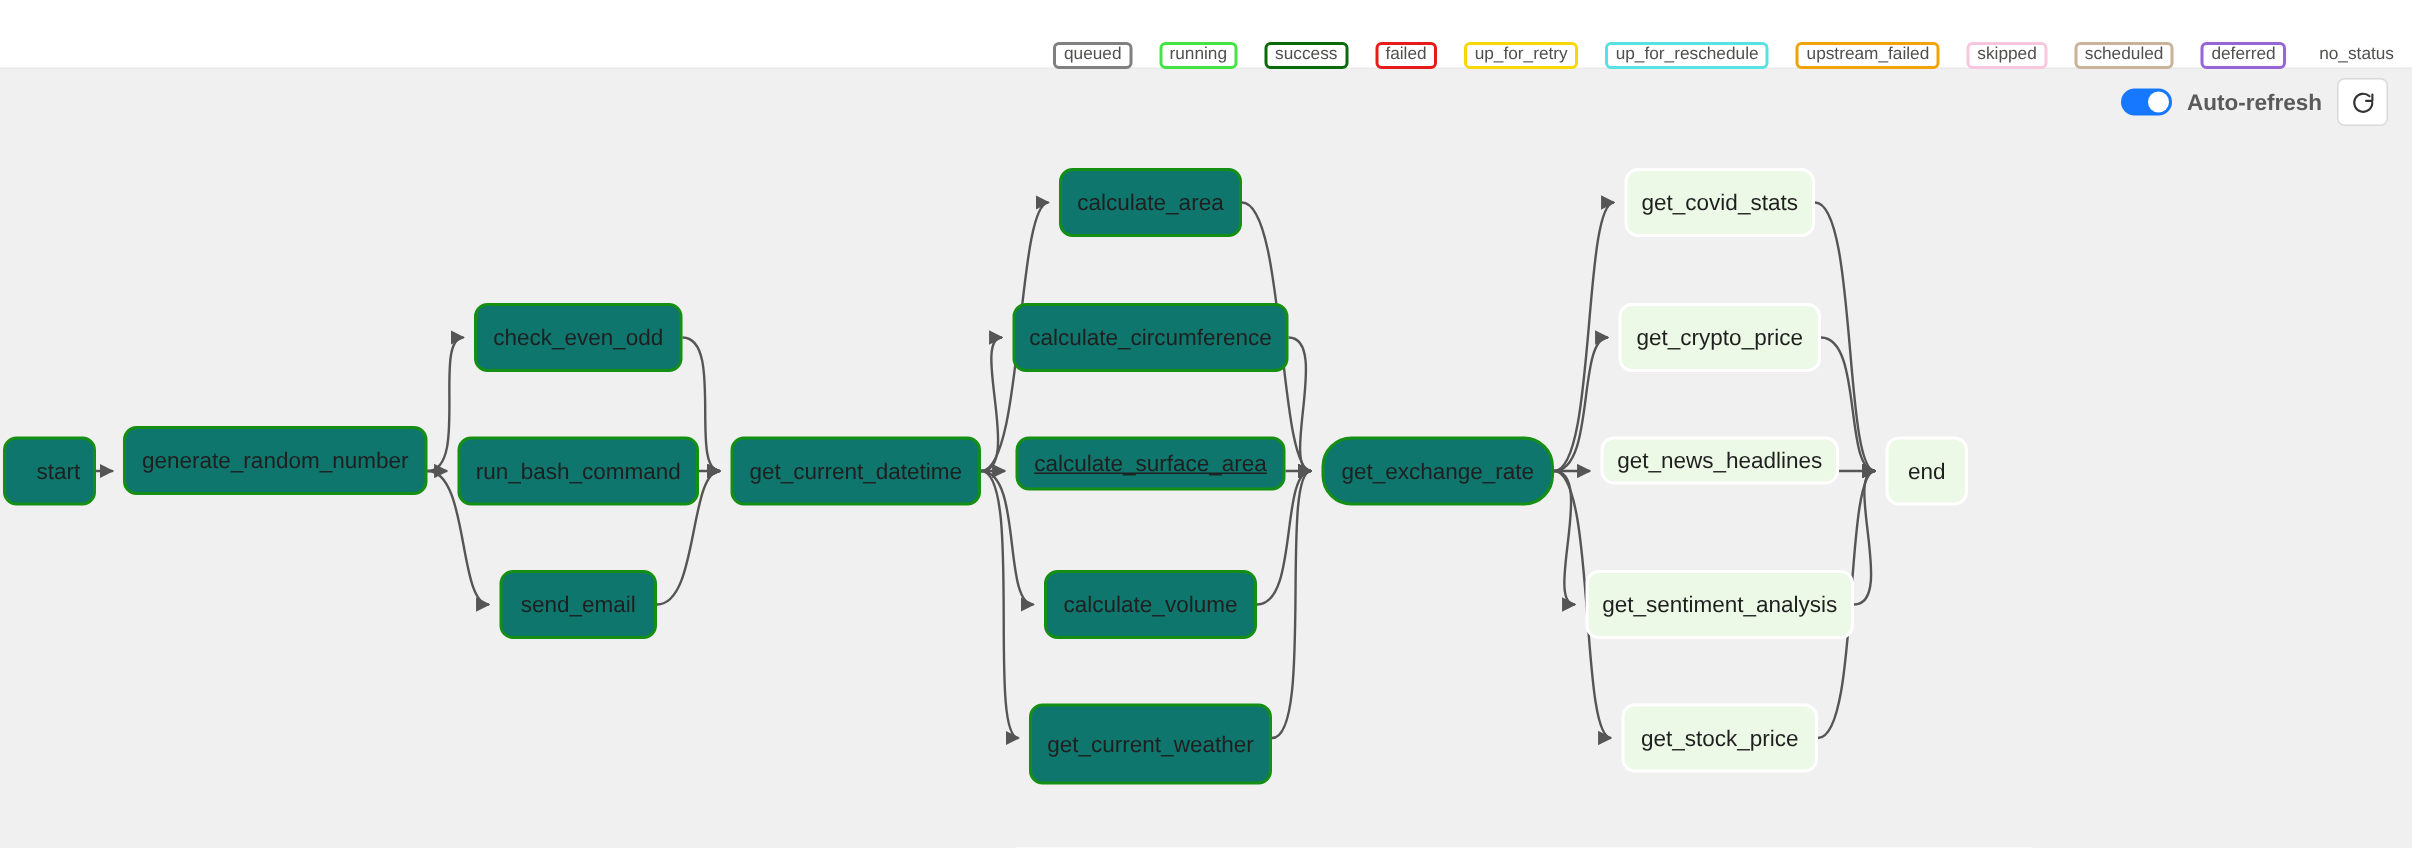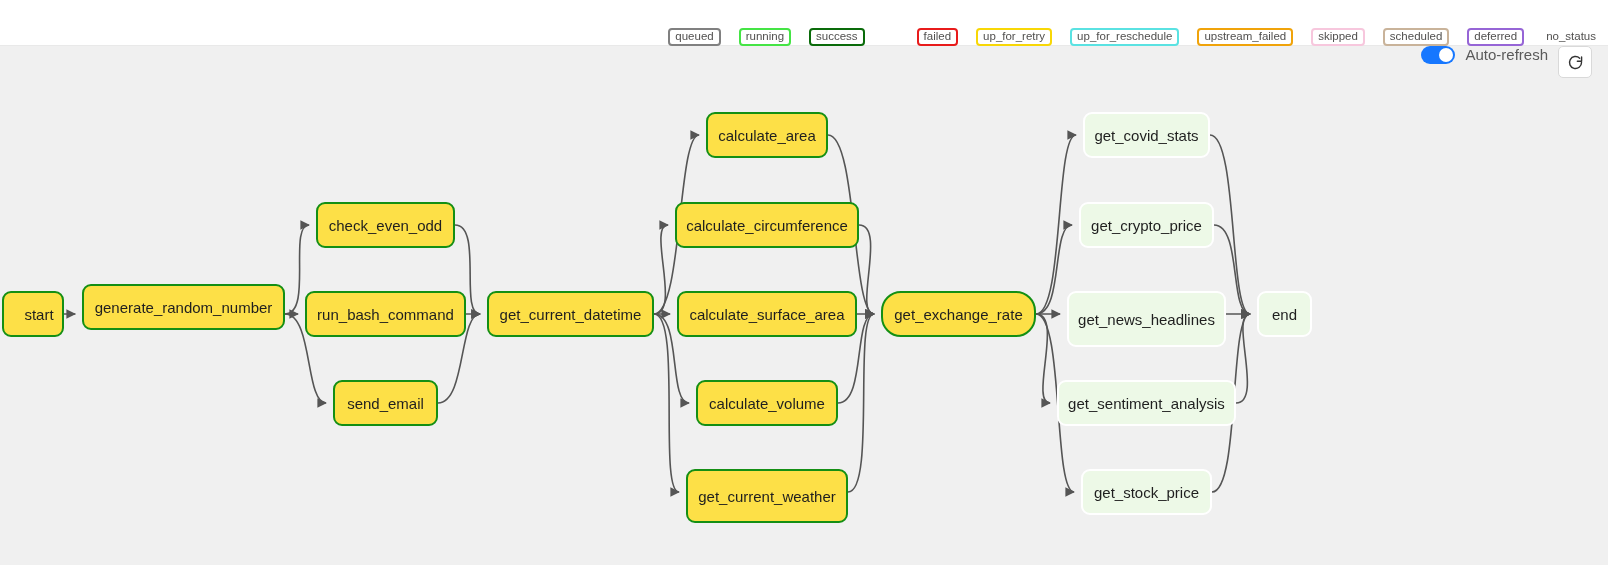--- a/index.html
+++ b/index.html
@@ -40,22 +40,23 @@
   #canvas {
     position: absolute; left: 0; top: 46px;
     width: 1608px; height: 519px;
     background: #f0f0f0;
     overflow: hidden;
   }
 
   
   #toolbar {
     position: absolute; right: 16px; top: 0px;
-    display: flex; align-items: flex-start; gap: 10px;
+    display: flex; align-items: center; gap: 10px;
     height: 44px;
+    font-weight: bold;
   }
   .toggle {
     position: relative;
     width: 34px; height: 18px;
     border-radius: 9px;
     background: #1677ff;
     flex: none;
     cursor: pointer;
   }
   .toggle .knob {
@@ -78,21 +79,21 @@
   #refresh-btn svg { display: block; }
 
   
   #graph { position: absolute; left: 0; top: 0; width: 1608px; height: 519px; }
   #edges { position: absolute; left: 0; top: 0; }
 
   .node {
     position: absolute;
     display: flex; align-items: center; justify-content: center;
     border-radius: 9px;
-    background: #fde047;
+    background: #0f766e;
     border: 2px solid #148f14;
     font-size: 15px;
     color: #1f1f1f;
     white-space: nowrap;
     cursor: pointer;
   }
   .node.soft {
     border-color: #ffffff;
     background: #edf9e7;
   }
@@ -100,21 +101,21 @@
 </head>
 <body>
 
 <div id="app">
 
   <div id="header">
     <div id="legend">
         <span class="chip" style="border-color: rgb(128, 128, 128);">queued</span>
         <span class="chip" style="border-color: rgb(69, 228, 69);">running</span>
         <span class="chip" style="border-color: rgb(10, 107, 10);">success</span>
-        <span class="chip" style="border-color: rgb(232, 27, 27); margin-left: 34px;">failed</span>
+        <span class="chip" style="border-color: rgb(232, 27, 27);">failed</span>
         <span class="chip" style="border-color: rgb(248, 215, 6);">up_for_retry</span>
         <span class="chip" style="border-color: rgb(90, 226, 226); margin-top: 48px;">up_for_reschedule</span>
         <span class="chip" style="border-color: rgb(240, 163, 10);">upstream_failed</span>
         <span class="chip" style="border-color: rgb(247, 199, 221);">skipped</span>
         <span class="chip" style="border-color: rgb(201, 179, 154);">scheduled</span>
         <span class="chip" style="border-color: rgb(150, 101, 214);">deferred</span>
         <span class="chip plain">no_status</span>
       </div>
   </div>
 
@@ -190,39 +191,39 @@
           </div>
           <div class="node" style="left: 487px; top: 245px; width: 167px; height: 46px;">
             <span>get_current_datetime</span>
           </div>
           <div class="node" style="left: 706px; top: 66px; width: 122px; height: 46px;">
             <span>calculate_area</span>
           </div>
           <div class="node" style="left: 675px; top: 156px; width: 184px; height: 46px;">
             <span>calculate_circumference</span>
           </div>
-          <div class="node" style="left: 677px; top: 245px; width: 180px; height: 46px;">
+          <div class="node" style="left: 677px; top: 245px; width: 180px; height: 36px; text-decoration: underline;">
             <span>calculate_surface_area</span>
           </div>
           <div class="node" style="left: 696px; top: 334px; width: 142px; height: 46px;">
             <span>calculate_volume</span>
           </div>
           <div class="node" style="left: 686px; top: 423px; width: 162px; height: 54px;">
             <span>get_current_weather</span>
           </div>
           <div class="node" style="left: 881px; top: 245px; width: 155px; height: 46px; border-radius: 20px;">
             <span>get_exchange_rate</span>
           </div>
           <div class="node soft" style="left: 1083px; top: 66px; width: 127px; height: 46px;">
             <span>get_covid_stats</span>
           </div>
           <div class="node soft" style="left: 1079px; top: 156px; width: 135px; height: 46px;">
             <span>get_crypto_price</span>
           </div>
-          <div class="node soft" style="left: 1067px; top: 245px; width: 159px; height: 56px;">
+          <div class="node soft" style="left: 1067px; top: 245px; width: 159px; height: 32px;">
             <span>get_news_headlines</span>
           </div>
           <div class="node soft" style="left: 1057px; top: 334px; width: 179px; height: 46px;">
             <span>get_sentiment_analysis</span>
           </div>
           <div class="node soft" style="left: 1081px; top: 423px; width: 131px; height: 46px;">
             <span>get_stock_price</span>
           </div>
           <div class="node soft" style="left: 1257px; top: 245px; width: 55px; height: 46px;">
             <span>end</span>

